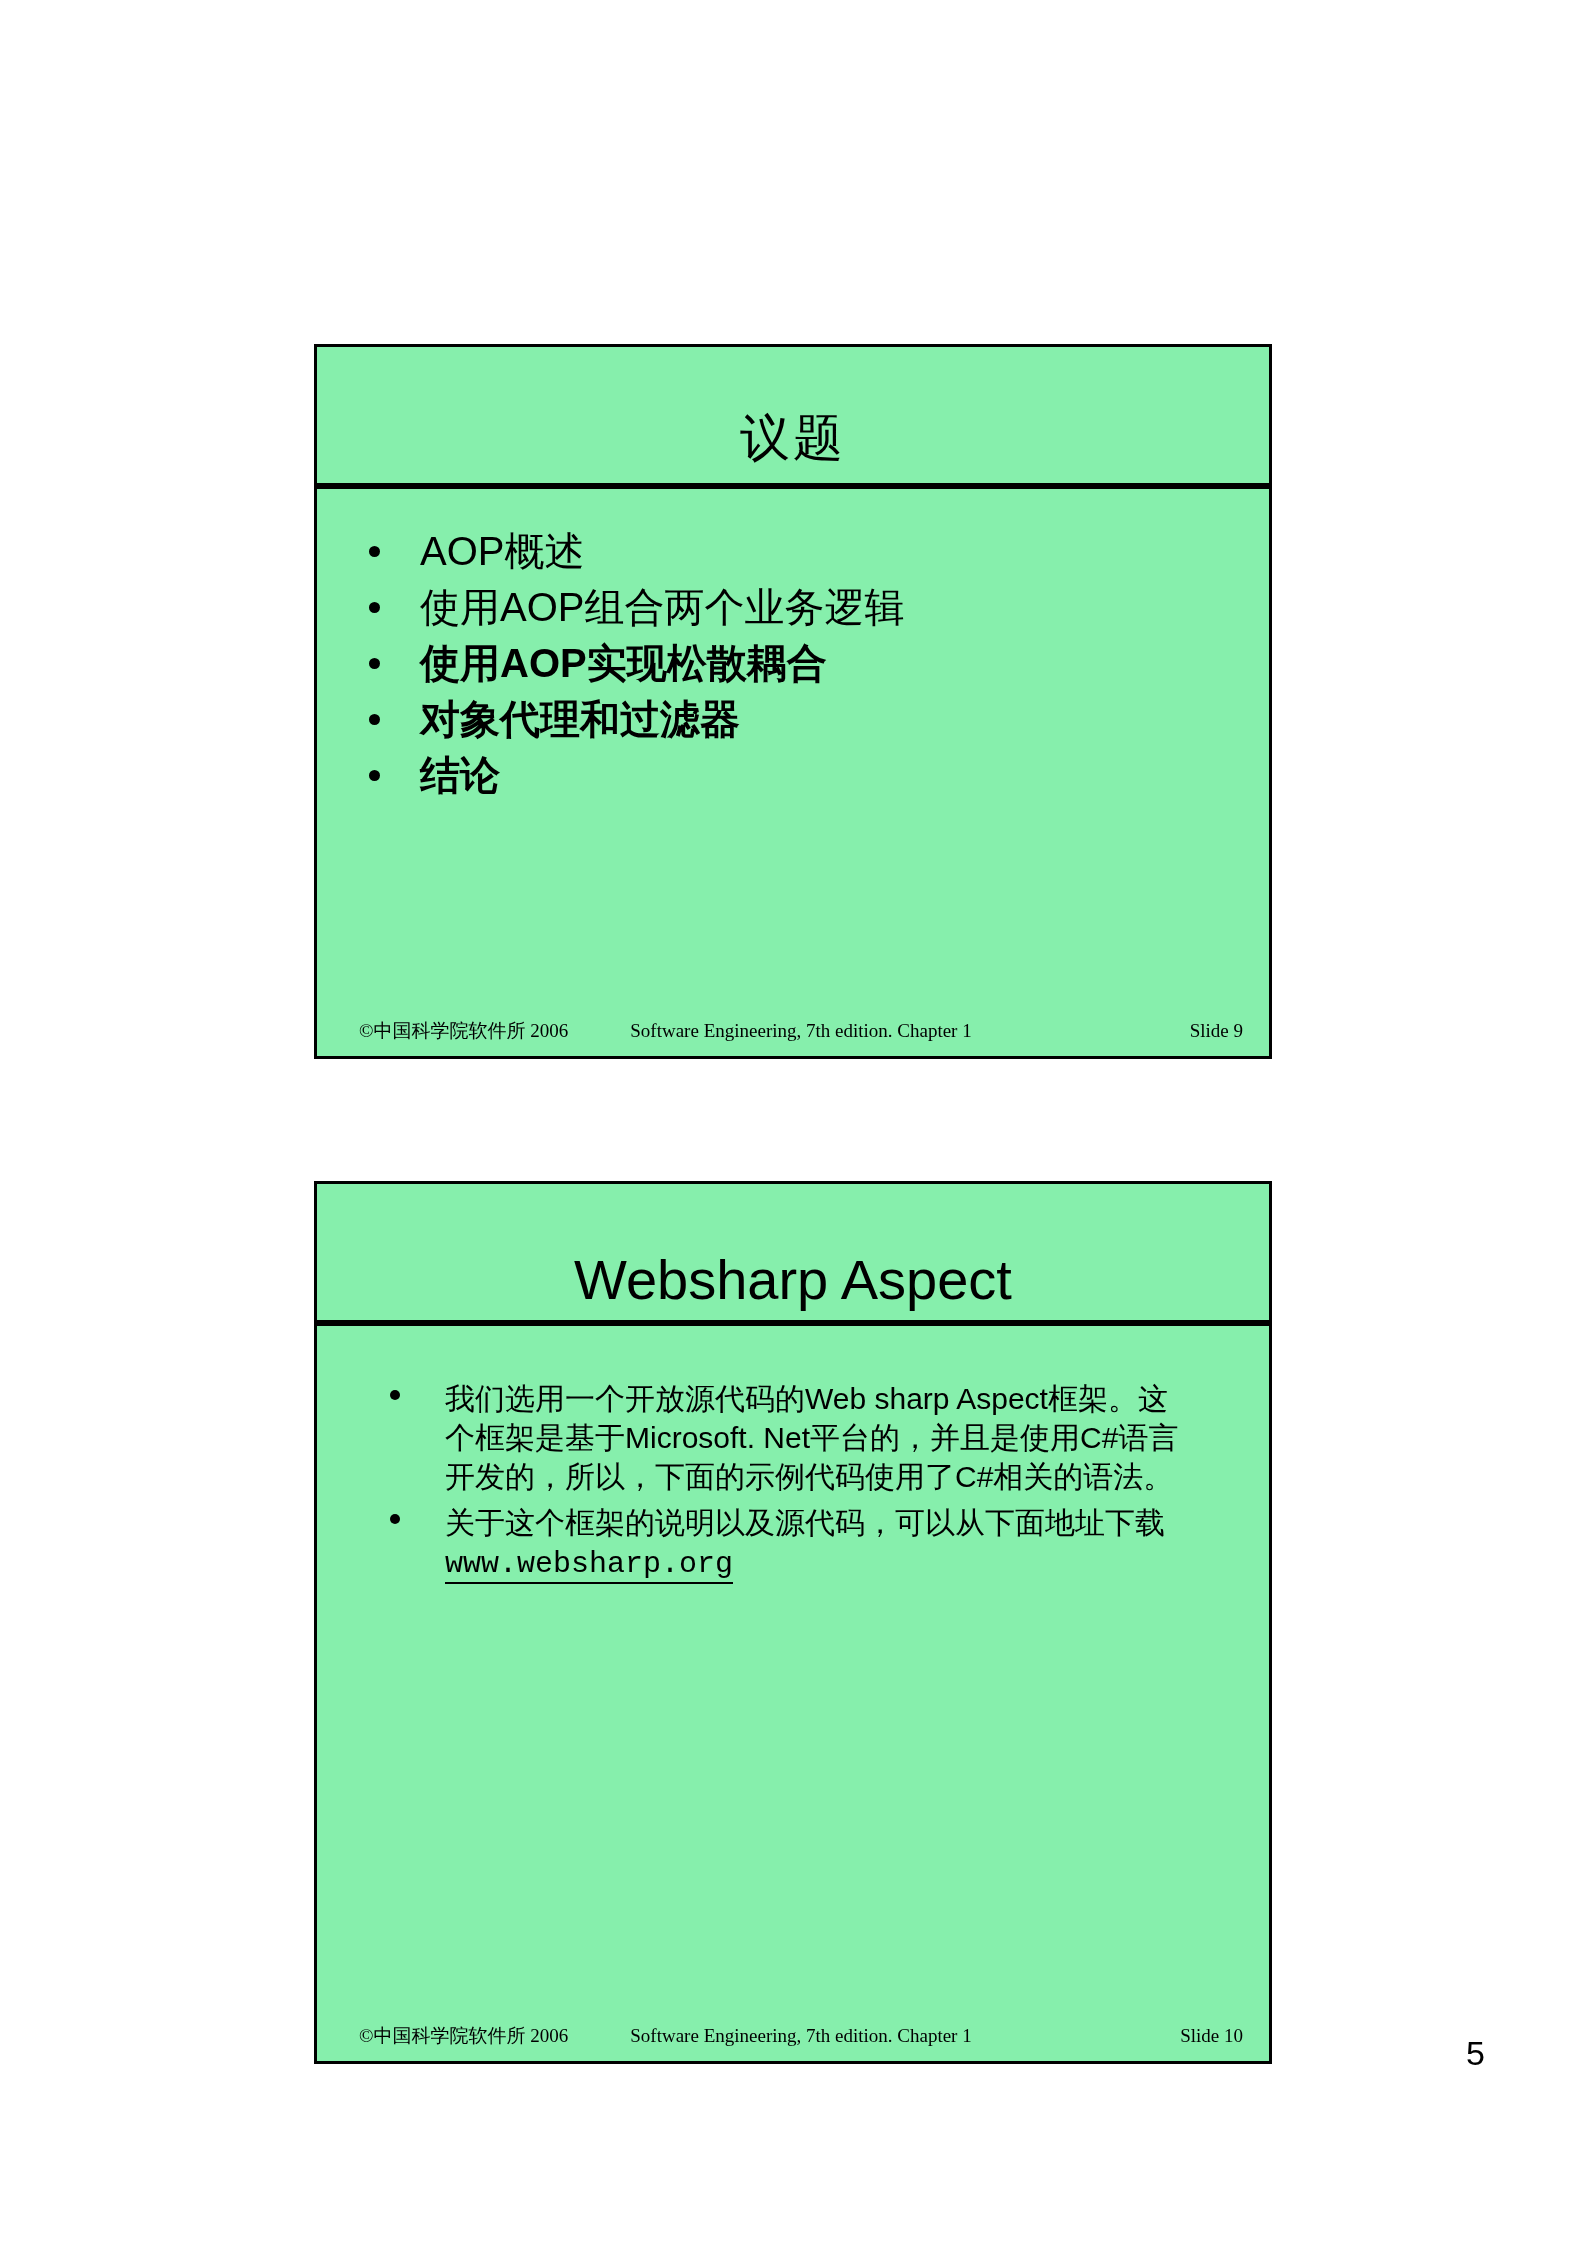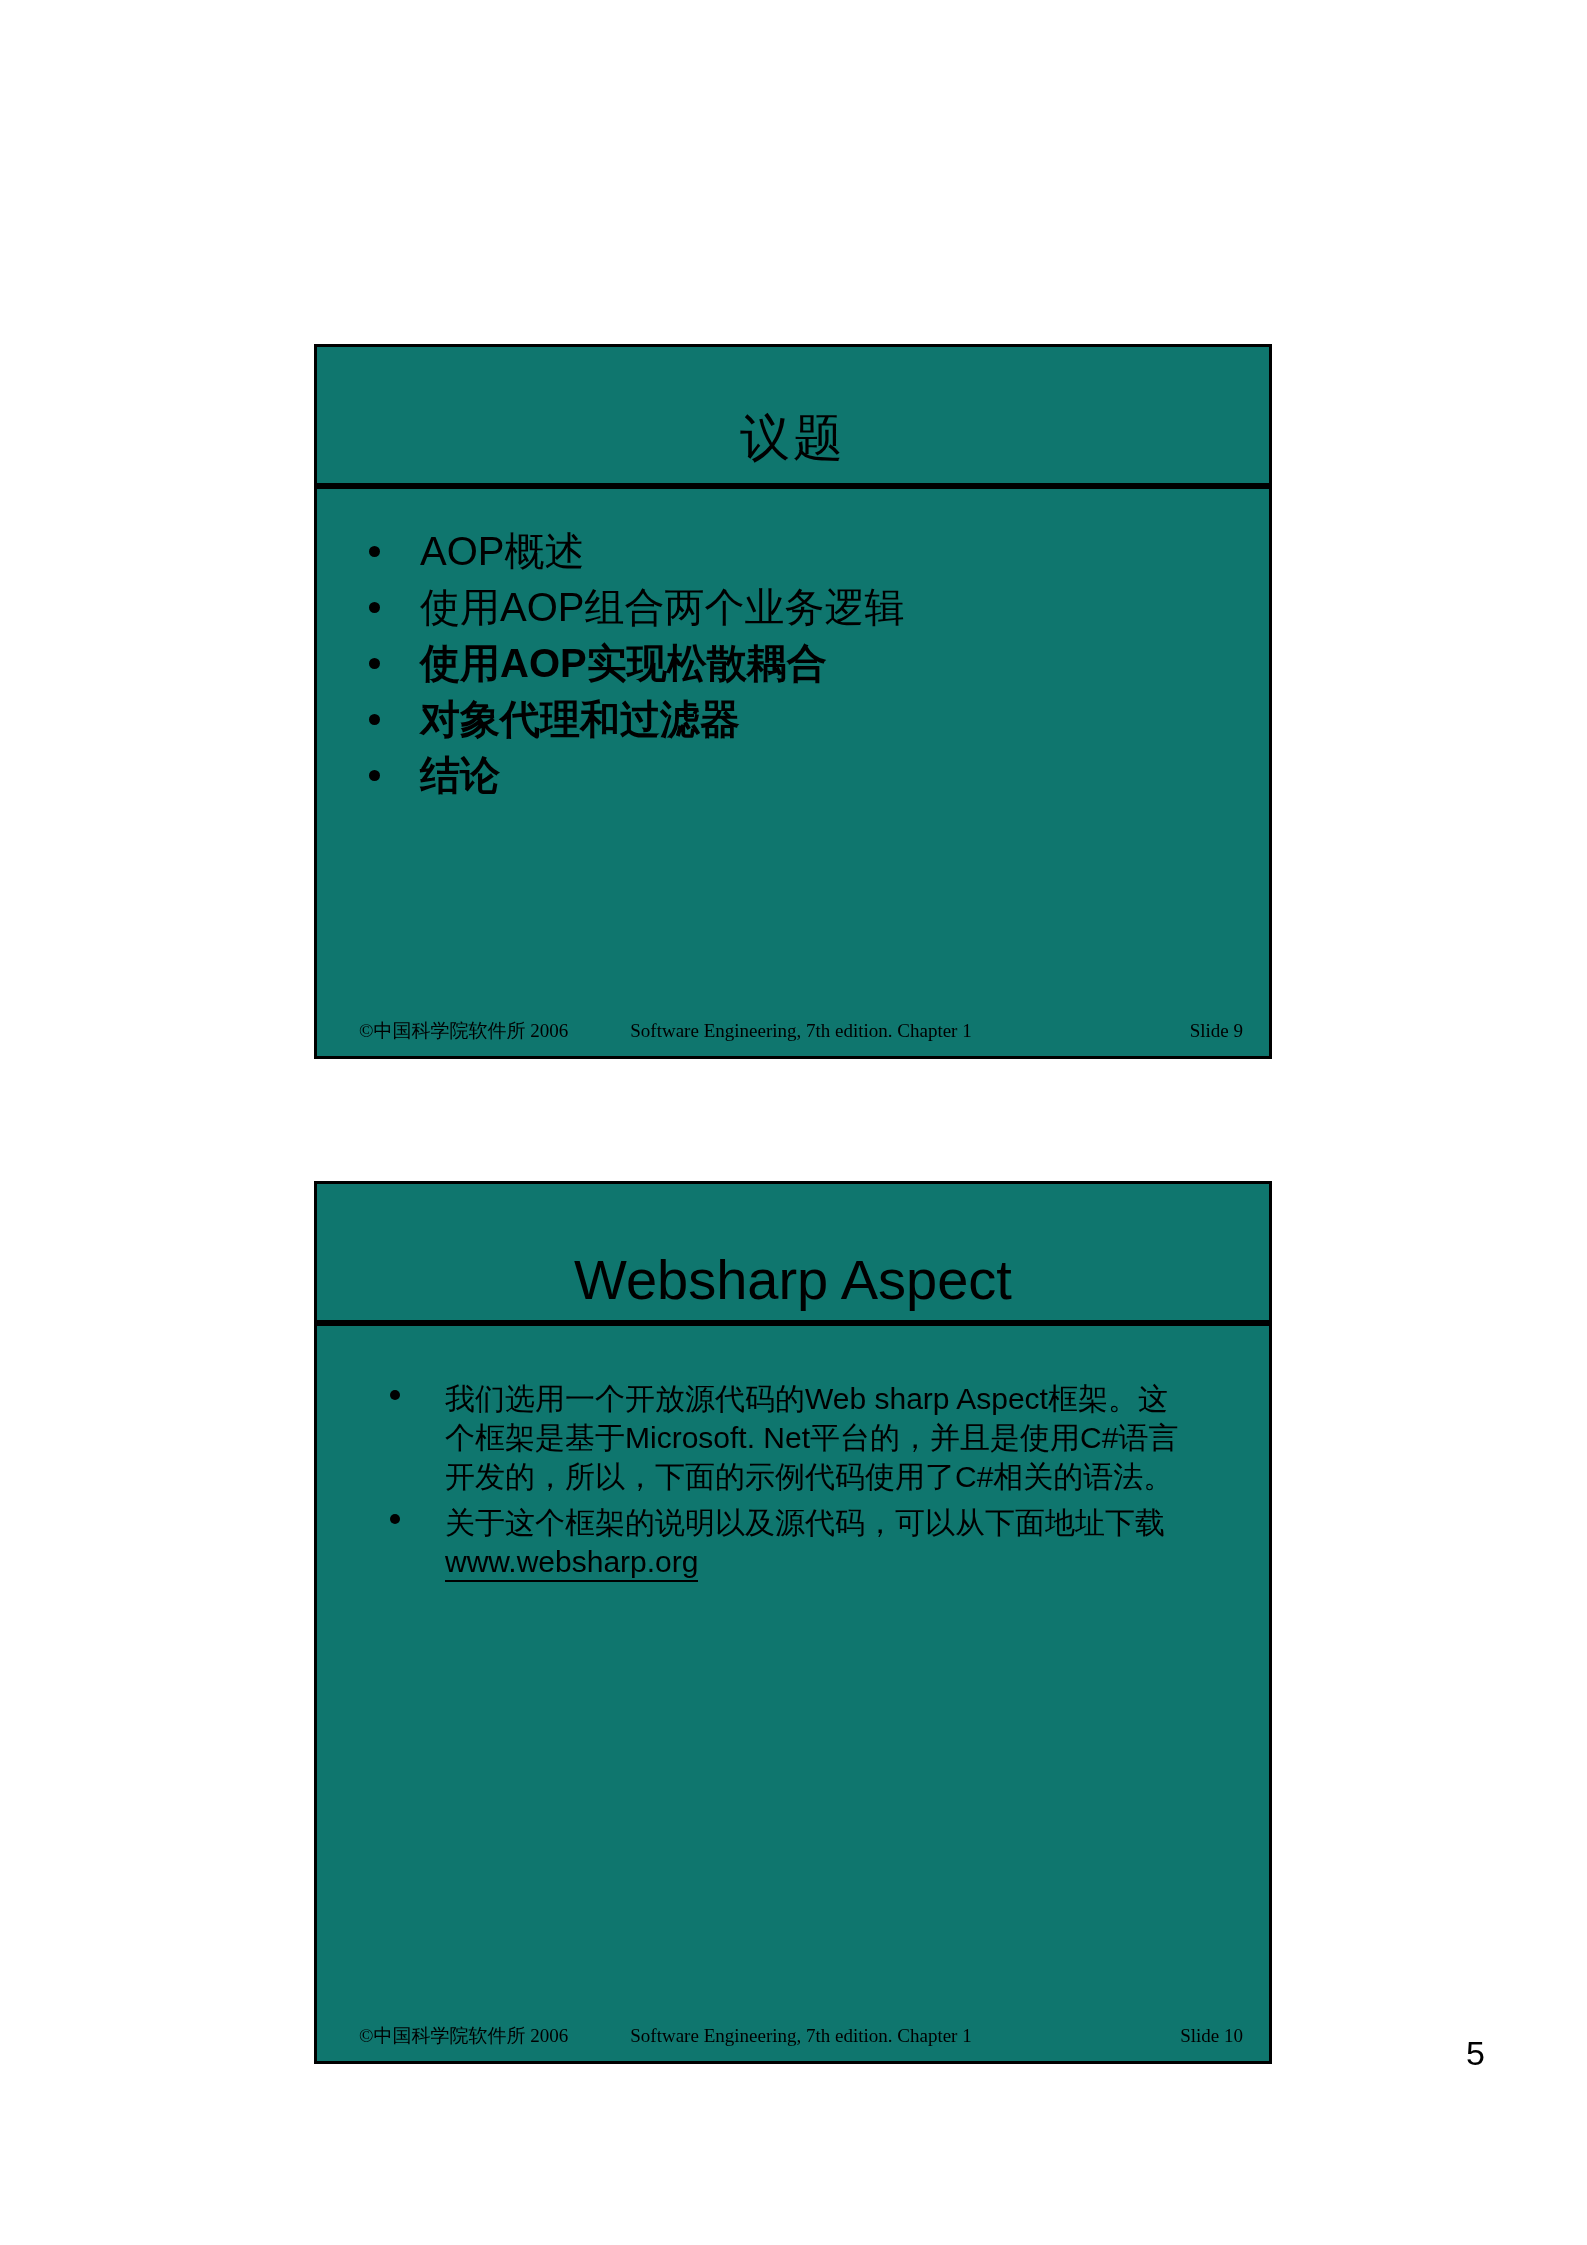--- a/index.html
+++ b/index.html
@@ -7,21 +7,21 @@
   body {
     width:1587px; height:2245px; position:relative;
     font-family:"Liberation Sans","DejaVu Sans",sans-serif;
     color:#000;
   }
   .page { position:absolute; left:0; top:0; width:1587px; height:2245px; background:#fff; }
 
   
   .slide {
     position:absolute; left:314px; width:958px;
-    border:3px solid #000; background:#0f766e;
+    border:3px solid #000; background:#86efac;
   }
   .slide--one { top:344px; height:715px; }
   .slide--two { top:1181px; height:883px; }
 
   .titlebar {
     height:142px; border-bottom:6px solid #000;
     display:flex; align-items:flex-end; justify-content:center;
   }
   .slide--one .titlebar .title { font-size:50px; padding-bottom:20px; letter-spacing:3px; }
   .slide--two .titlebar .title { font-size:56px; padding-bottom:12px; }
@@ -46,21 +46,21 @@
     font-size:30px; line-height:39px; margin-bottom:7px;
   }
   .brow2 .dot {
     position:absolute; left:73px; top:11px;
     width:10px; height:10px; background:#000; border-radius:50%;
   }
   .brow2 .bline { white-space:nowrap; }
   .link-line { line-height:39px; }
   .link {
     display:inline-block; border-bottom:2px solid #000;
-    padding-bottom:1px; line-height:34px;
+    padding-bottom:1px; line-height:34px;font-family:Liberation Mono, monospace;
   }
 
   
   .sfooter {
     position:absolute; left:42px; right:26px; bottom:12px;
     display:flex; align-items:baseline;
     font-family:"Liberation Serif","DejaVu Serif",serif;
     font-size:19px;
   }
   .sfooter .f-left  { flex:1 1 0; text-align:left; white-space:nowrap; }

